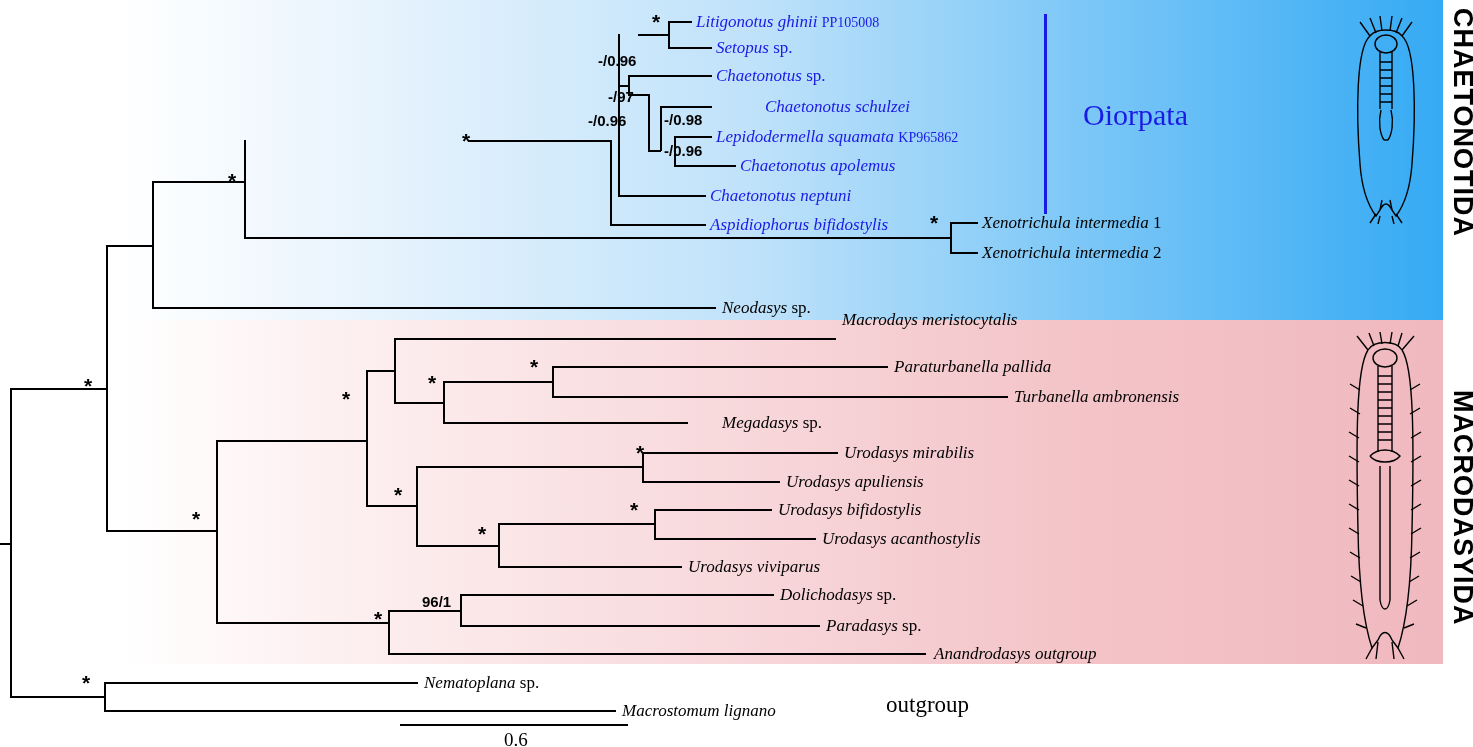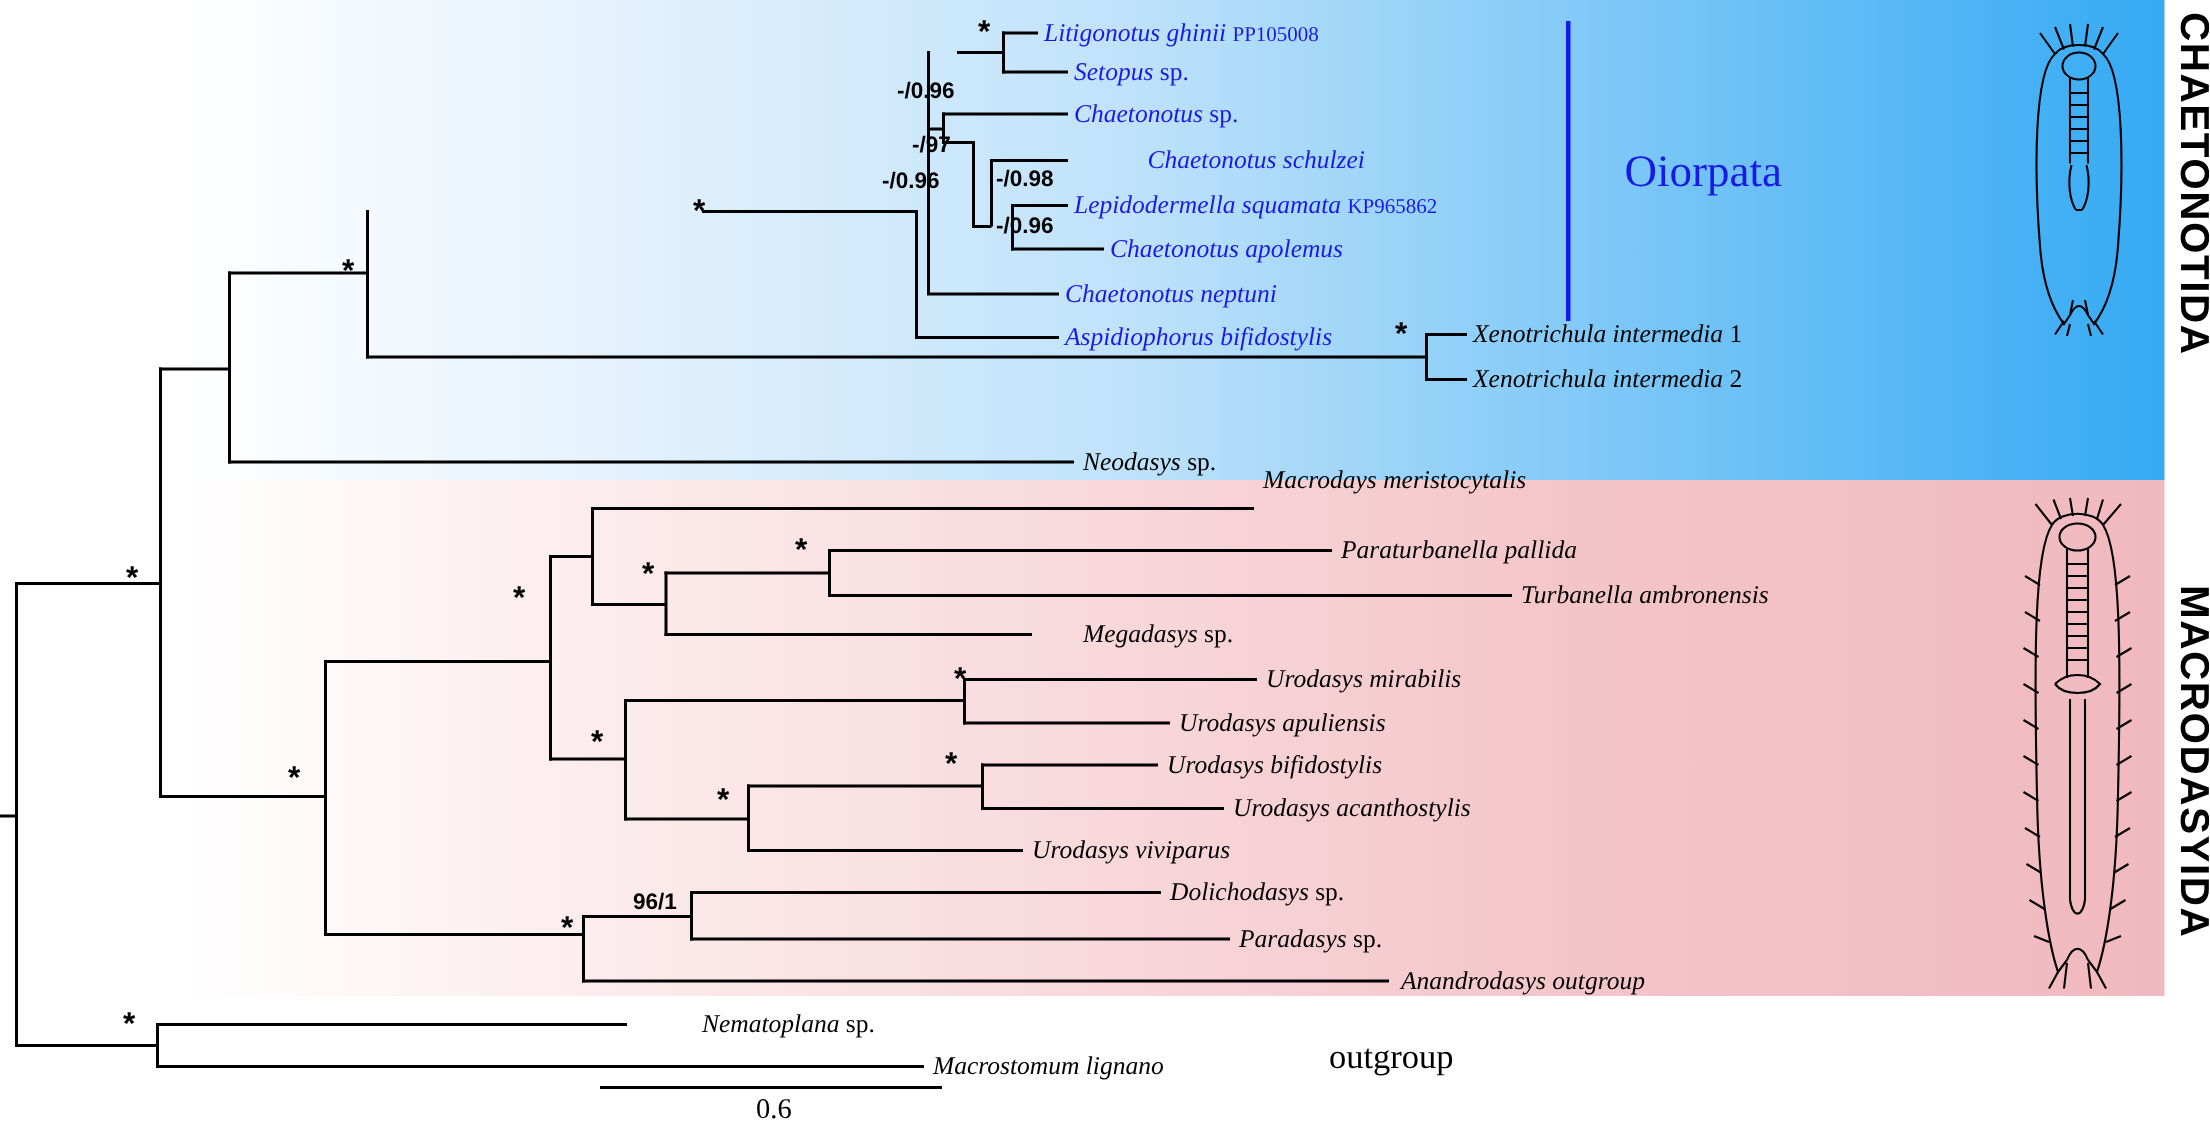--- a/index.html
+++ b/index.html
@@ -225,21 +225,21 @@
     <span>Dolichodasys</span>
     <span class="nonit">sp.</span>
   </div>
   <div class="lbl it" style="left:826px;top:617px;">
     <span>Paradasys</span>
     <span class="nonit">sp.</span>
   </div>
   <div class="lbl it" style="left:934px;top:645px;">
     <span>Anandrodasys outgroup</span>
   </div>
-  <div class="lbl it" style="left:424px;top:674px;margin-left:44px;">
+  <div class="lbl it" style="left:424px;top:674px;">
     <span>Nematoplana</span>
     <span class="nonit">sp.</span>
   </div>
   <div class="lbl it" style="left:622px;top:702px;">
     <span>Macrostomum lignano</span>
   </div>
 
   <div class="sup" style="left:598px;top:52px;">-/0.96</div>
   <div class="sup" style="left:608px;top:88px;">-/97</div>
   <div class="sup" style="left:664px;top:111px;">-/0.98</div>

